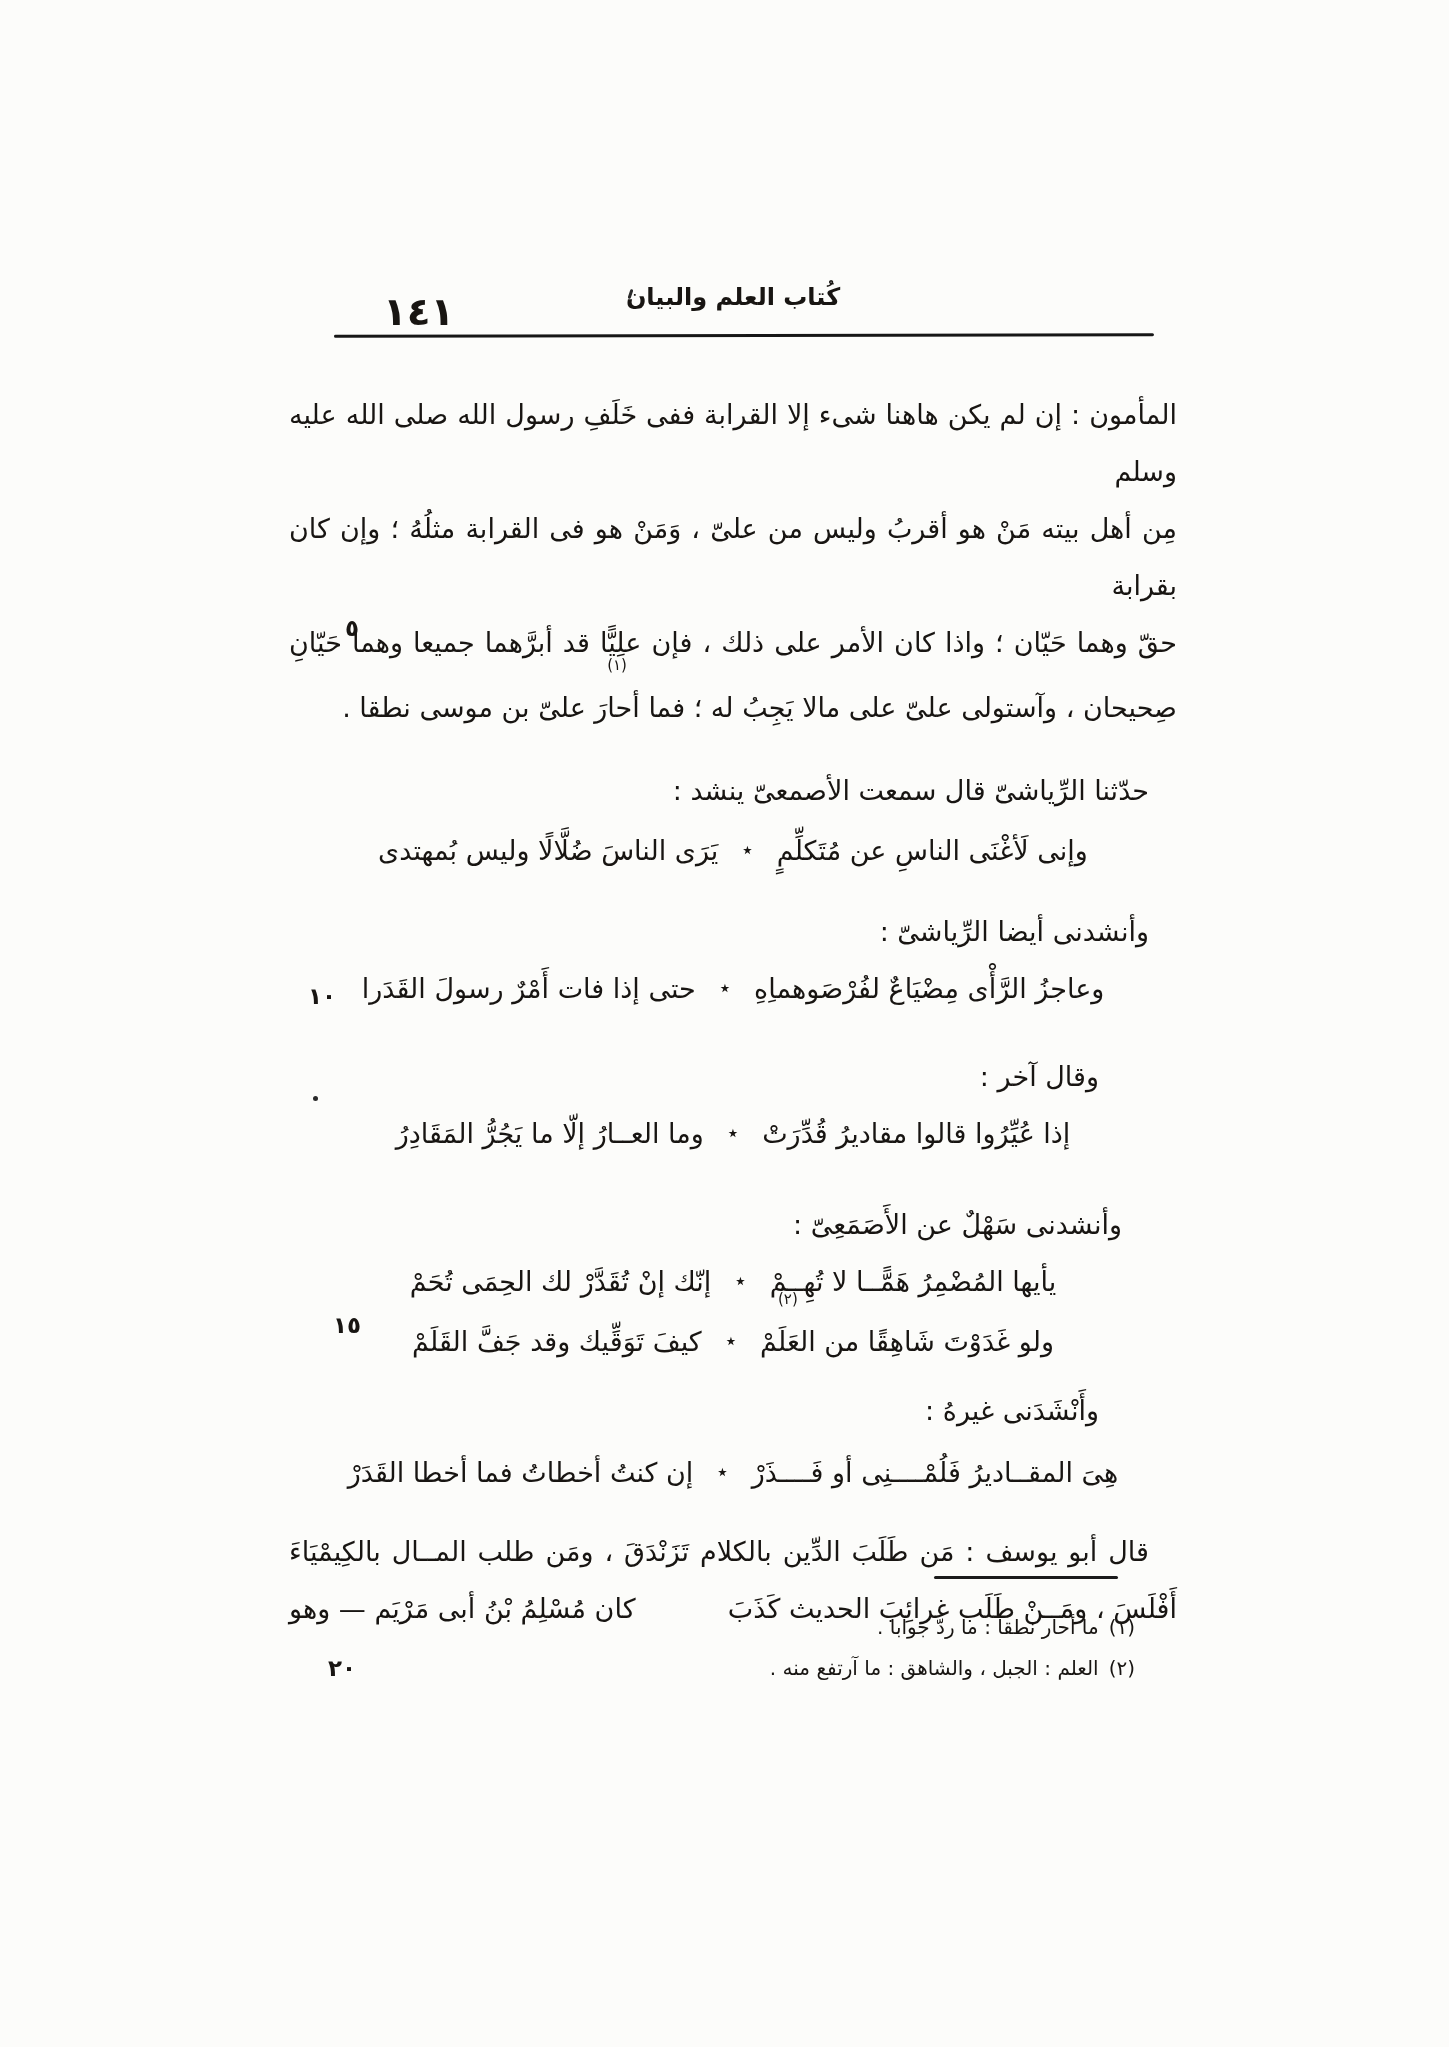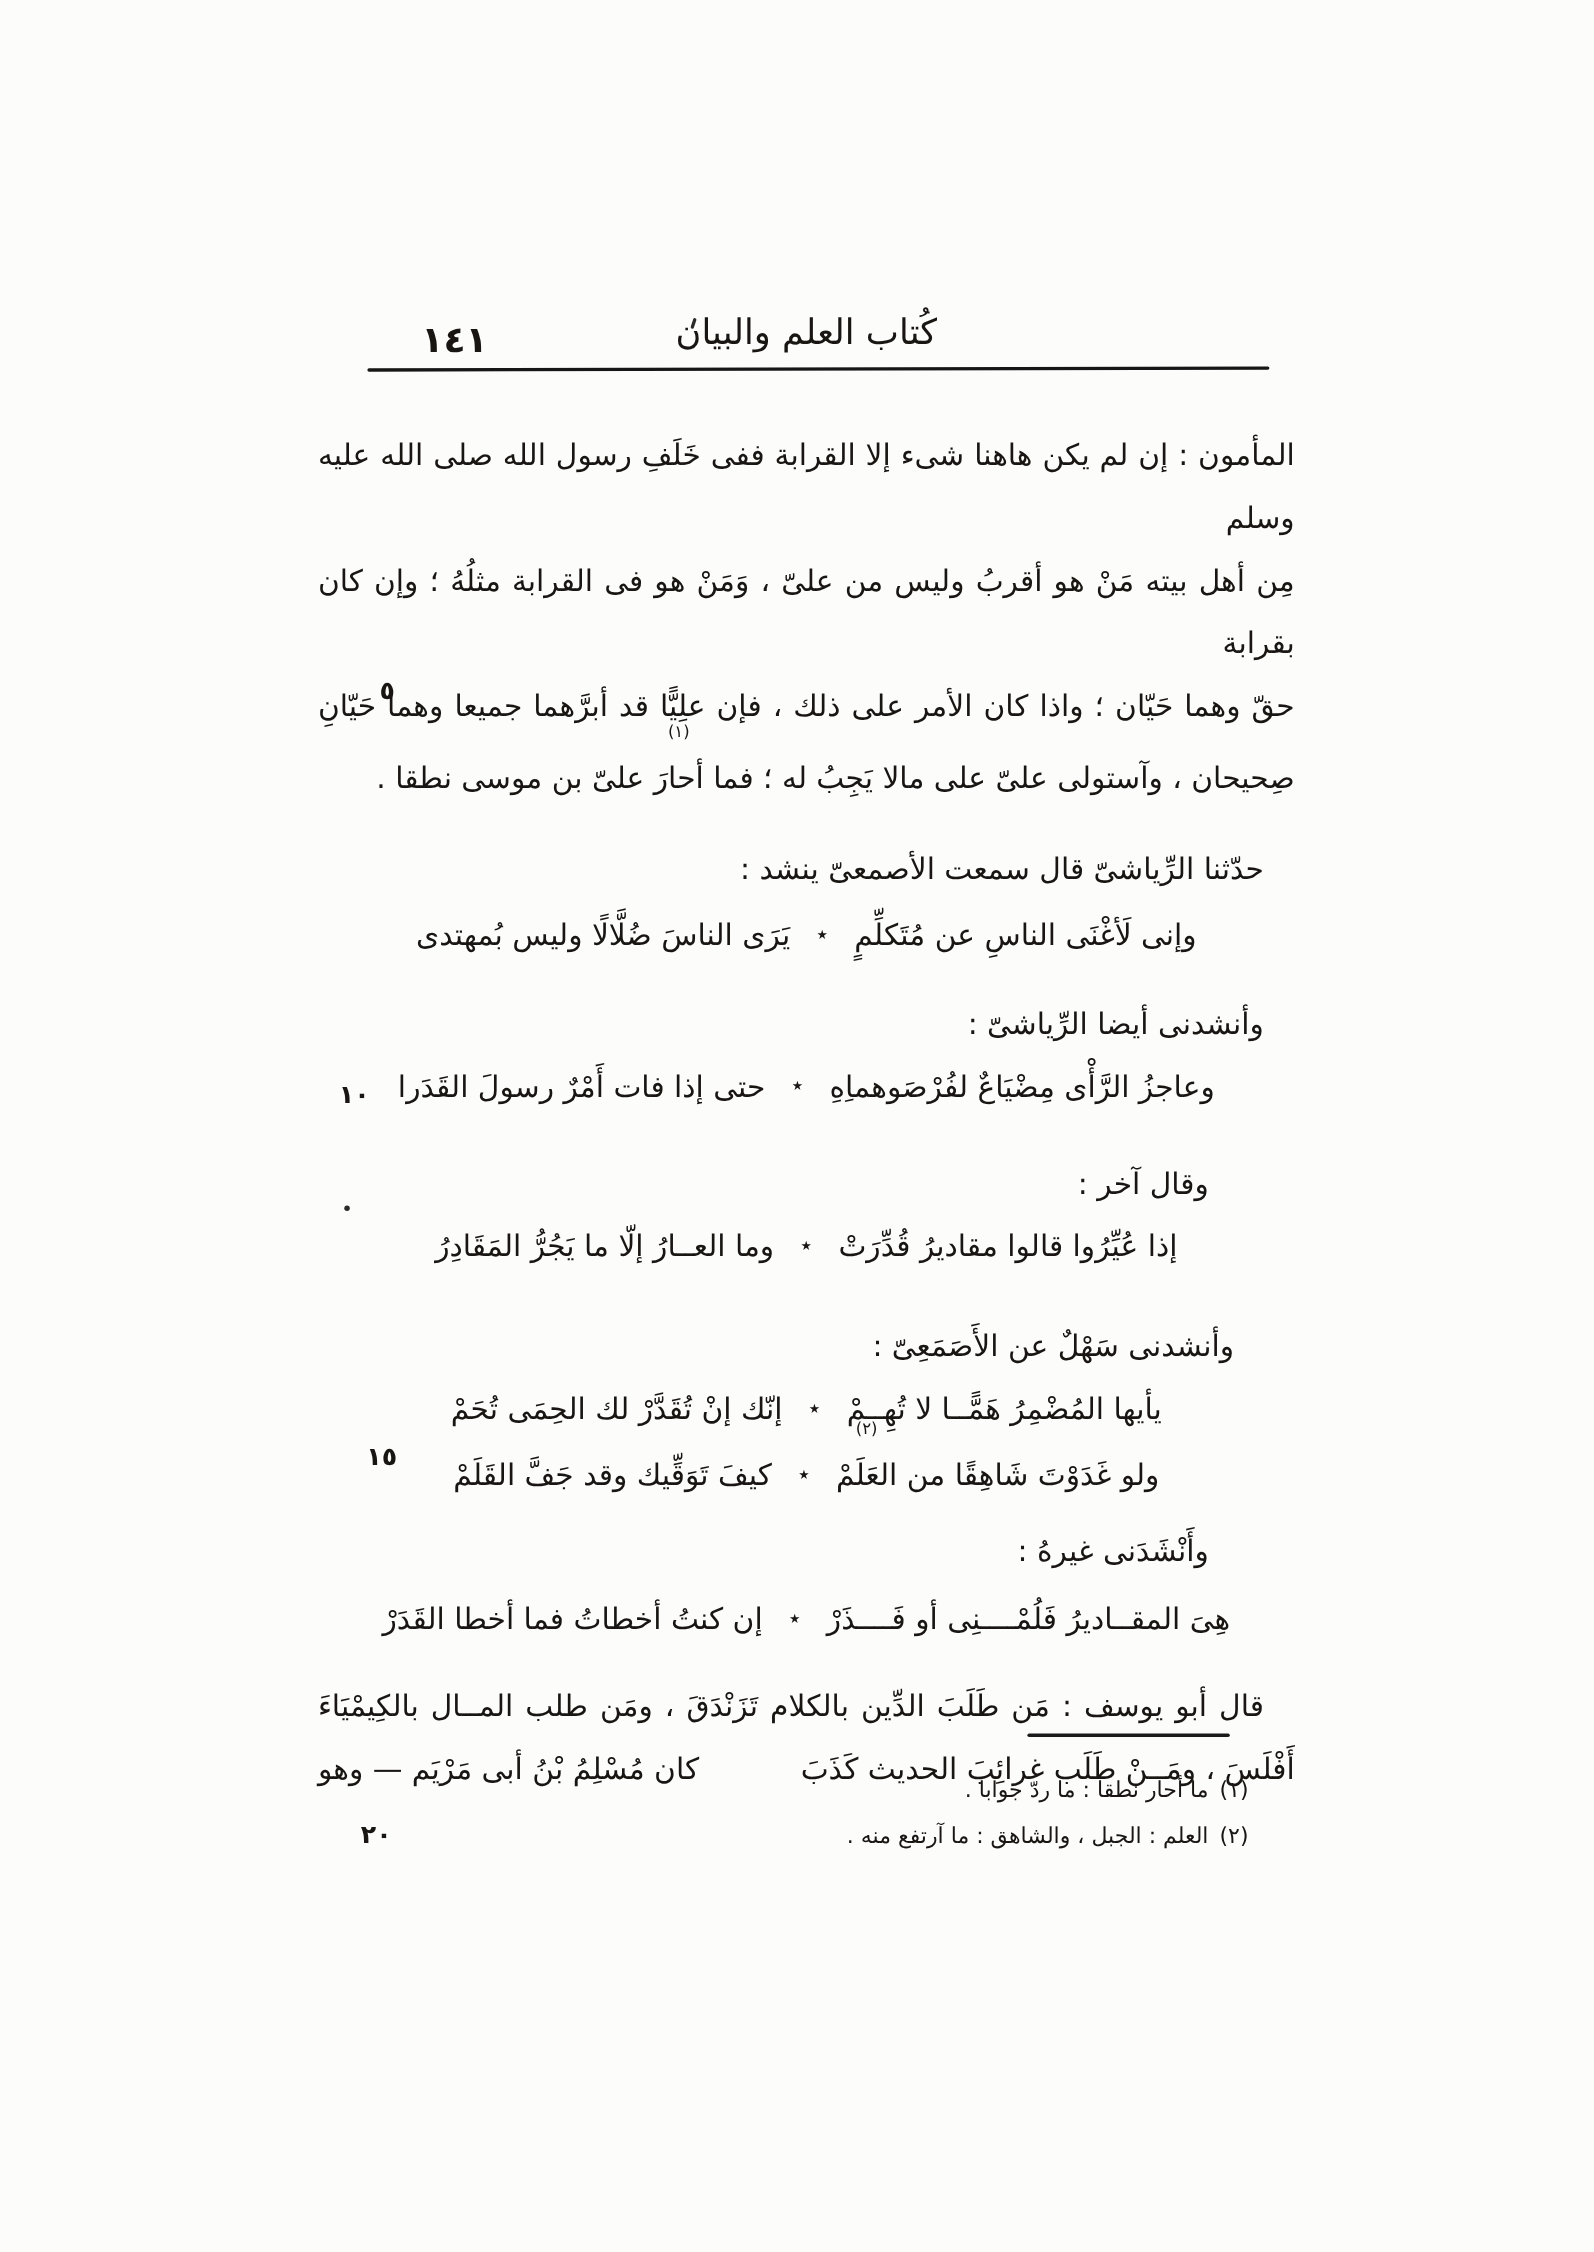--- a/index.html
+++ b/index.html
@@ -8,25 +8,25 @@
     width:1449px;height:2047px;
     background:#fcfcfa;
     font-family:"DejaVu Sans",sans-serif;
     color:#181512;
     direction:rtl;
     overflow:hidden;
   }
   
   .header-title{
     position:absolute;top:283px;right:272px;width:888px;
-    text-align:center;font-size:32px;font-weight:normal;
+    text-align:center;font-size:24px;font-weight:bold;
   }
   .page-number{
     position:absolute;top:289px;left:383px;
-    font-size:33px;font-weight:bold;letter-spacing:2px;
+    font-size:39px;font-weight:bold;letter-spacing:2px;
   }
   .header-rule{
     position:absolute;top:334px;left:334px;width:820px;height:3px;
     background:#161616;border-radius:2px;transform:rotate(-0.12deg);
   }
   
   .text-block{
     position:absolute;top:386px;right:272px;width:888px;
   }
   .line{

